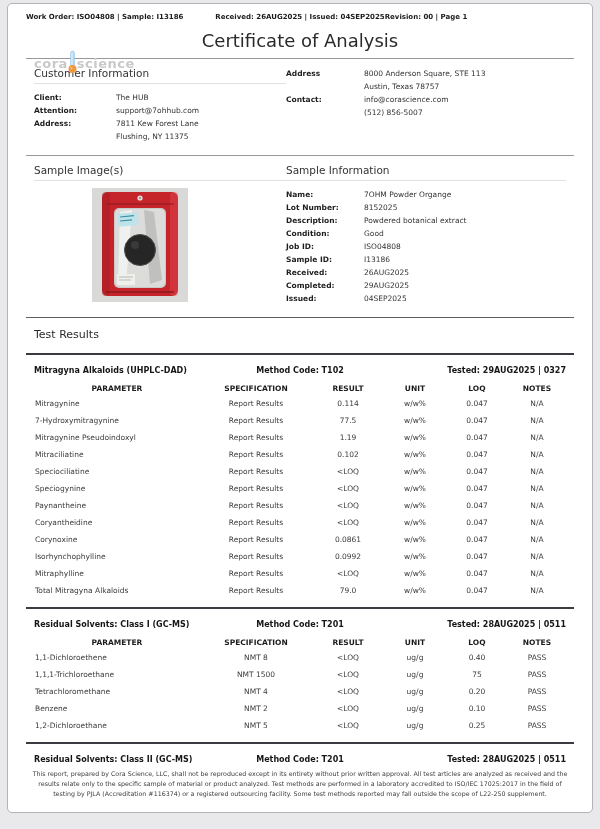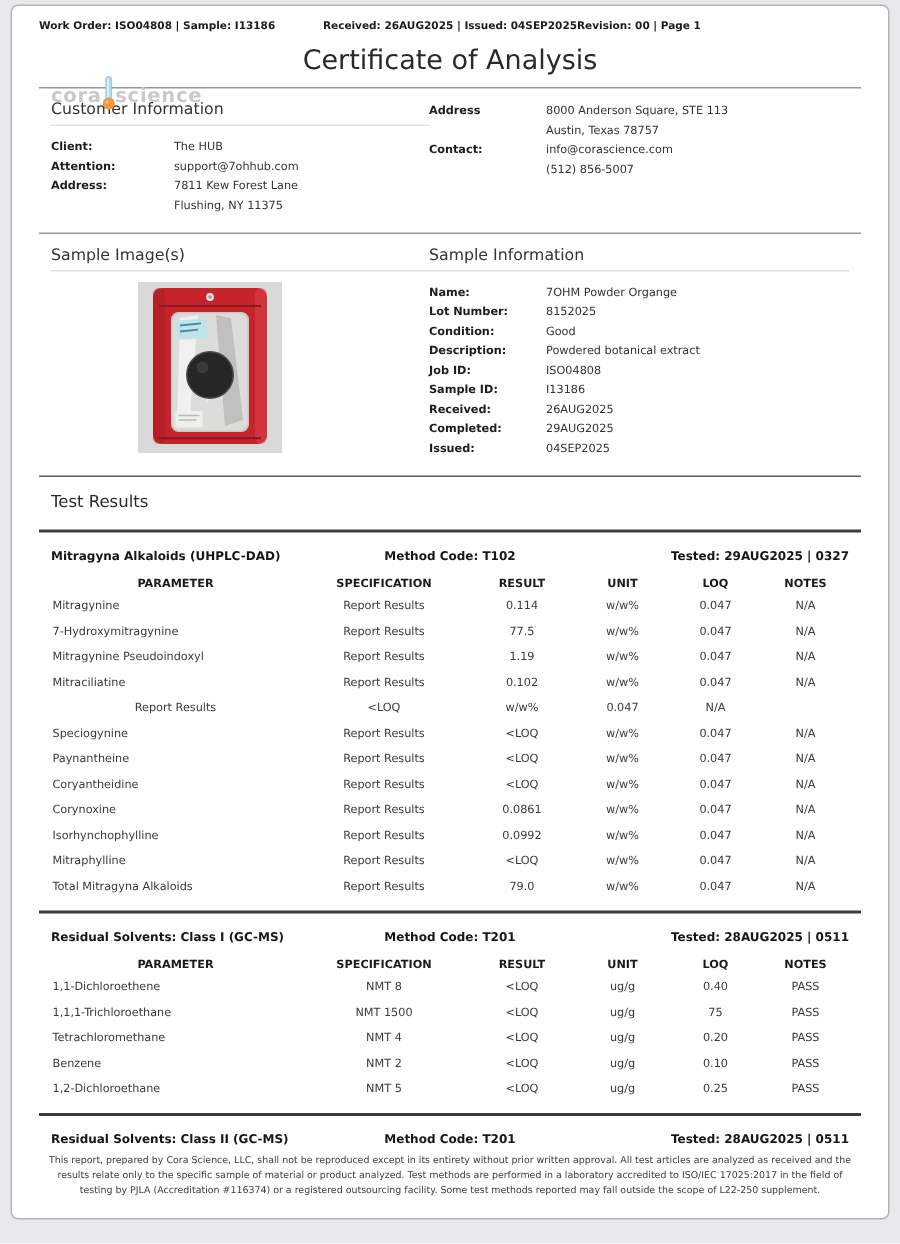--- a/index.html
+++ b/index.html
@@ -203,29 +203,29 @@
               <div class="inf-line">7OHM Powder Organge</div>
             </div>
           </div>
           <div class="inf-row">
             <div class="inf-label">Lot Number:</div>
             <div class="inf-val">
               <div class="inf-line">8152025</div>
             </div>
           </div>
           <div class="inf-row">
+            <div class="inf-label">Description:</div>
+            <div class="inf-val">
+              <div class="inf-line">Powdered botanical extract</div>
+            </div>
+          </div>
+          <div class="inf-row">
             <div class="inf-label">Condition:</div>
             <div class="inf-val">
               <div class="inf-line">Good</div>
-            </div>
-          </div>
-          <div class="inf-row">
-            <div class="inf-label">Description:</div>
-            <div class="inf-val">
-              <div class="inf-line">Powdered botanical extract</div>
             </div>
           </div>
           <div class="inf-row">
             <div class="inf-label">Job ID:</div>
             <div class="inf-val">
               <div class="inf-line">ISO04808</div>
             </div>
           </div>
           <div class="inf-row">
             <div class="inf-label">Sample ID:</div>
@@ -302,20 +302,21 @@
         </div>
         <div class="tbl-row grid6">
           <span class="c c0">Mitraciliatine</span>
           <span class="c c1">Report Results</span>
           <span class="c c2">0.102</span>
           <span class="c c3">w/w%</span>
           <span class="c c4">0.047</span>
           <span class="c c5">N/A</span>
         </div>
         <div class="tbl-row grid6">
+          <span class="c c0">Speciociliatine</span>
           <span class="c c1">Report Results</span>
           <span class="c c2">&lt;LOQ</span>
           <span class="c c3">w/w%</span>
           <span class="c c4">0.047</span>
           <span class="c c5">N/A</span>
         </div>
         <div class="tbl-row grid6">
           <span class="c c0">Speciogynine</span>
           <span class="c c1">Report Results</span>
           <span class="c c2">&lt;LOQ</span>

